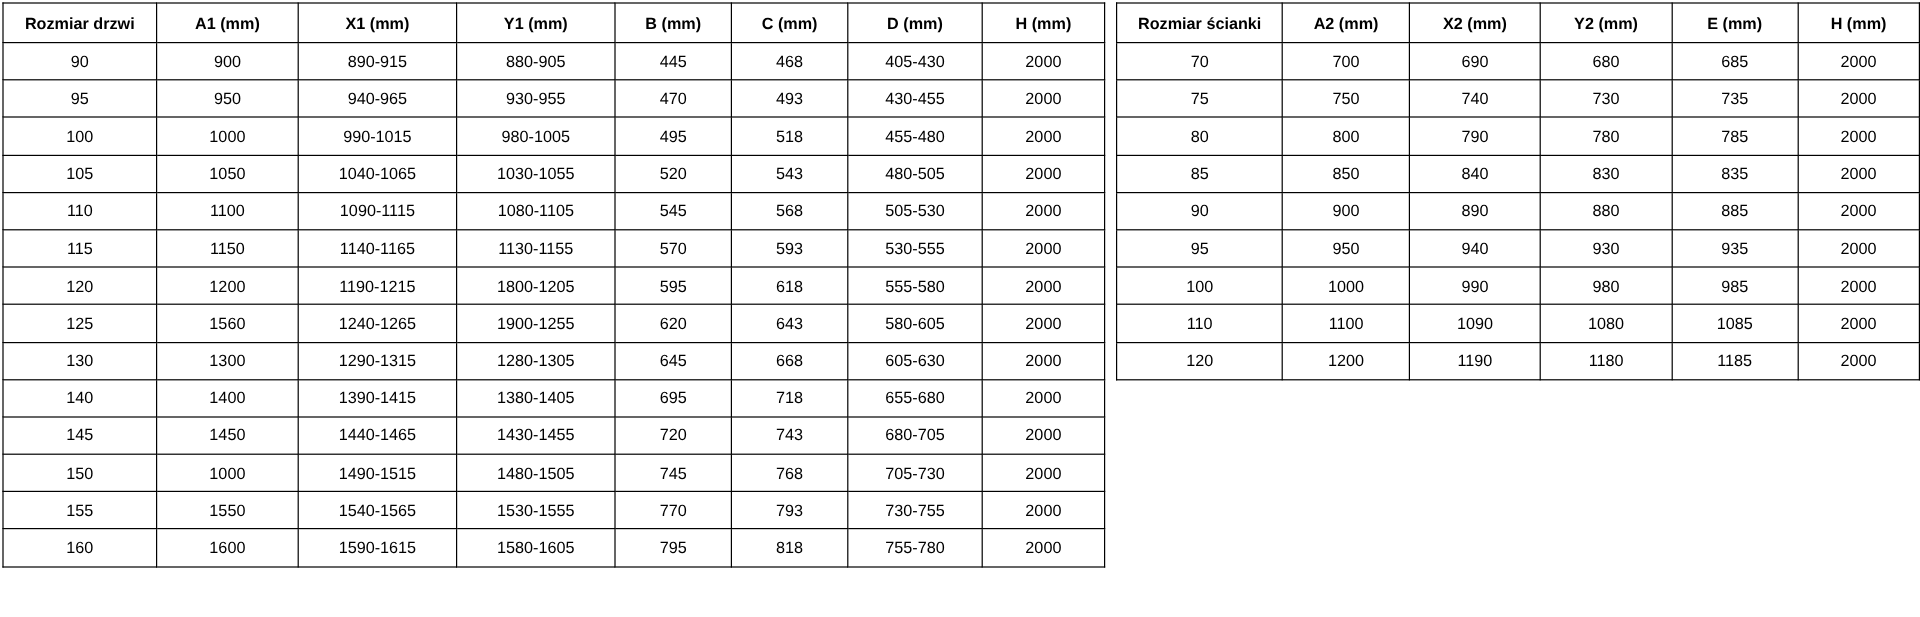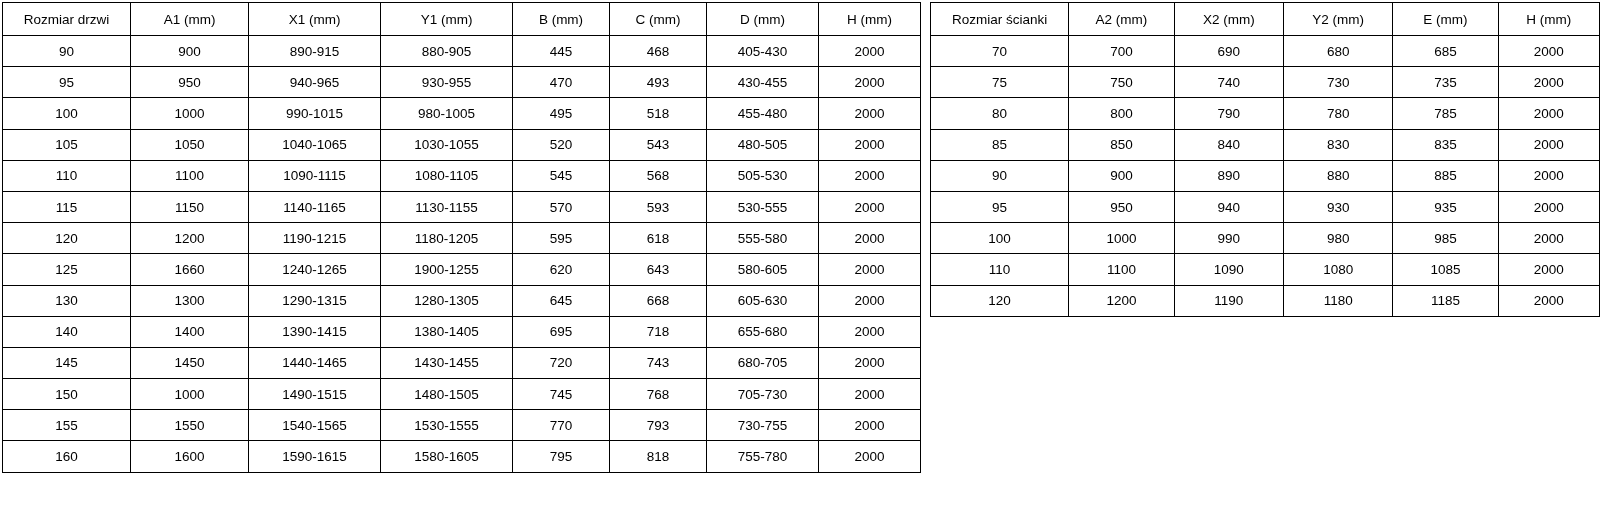--- a/index.html
+++ b/index.html
@@ -34,21 +34,21 @@
     border: 1px solid #000000;
     text-align: center;
     vertical-align: middle;
     font-size: 13.5px;
     height: 30.2px;
     padding: 0 4px;
     font-weight: normal;
     white-space: nowrap;
   }
   table th {
-    font-weight: normal;
+    font-weight: bold;
     height: 32px;
     text-align: center;
   }
 
   
   #doors-table col.c0 { width: 128px; }
   #doors-table col.c1 { width: 118px; }
   #doors-table col.c2 { width: 132px; }
   #doors-table col.c3 { width: 132px; }
   #doors-table col.c4 { width: 97px; }
@@ -151,29 +151,29 @@
             <td>1130-1155</td>
             <td>570</td>
             <td>593</td>
             <td>530-555</td>
             <td>2000</td>
           </tr>
           <tr>
             <td>120</td>
             <td>1200</td>
             <td>1190-1215</td>
-            <td>1180-1205</td>
+            <td>1800-1205</td>
             <td>595</td>
             <td>618</td>
             <td>555-580</td>
             <td>2000</td>
           </tr>
           <tr>
             <td>125</td>
-            <td>1660</td>
+            <td>1560</td>
             <td>1240-1265</td>
             <td>1900-1255</td>
             <td>620</td>
             <td>643</td>
             <td>580-605</td>
             <td>2000</td>
           </tr>
           <tr>
             <td>130</td>
             <td>1300</td>

